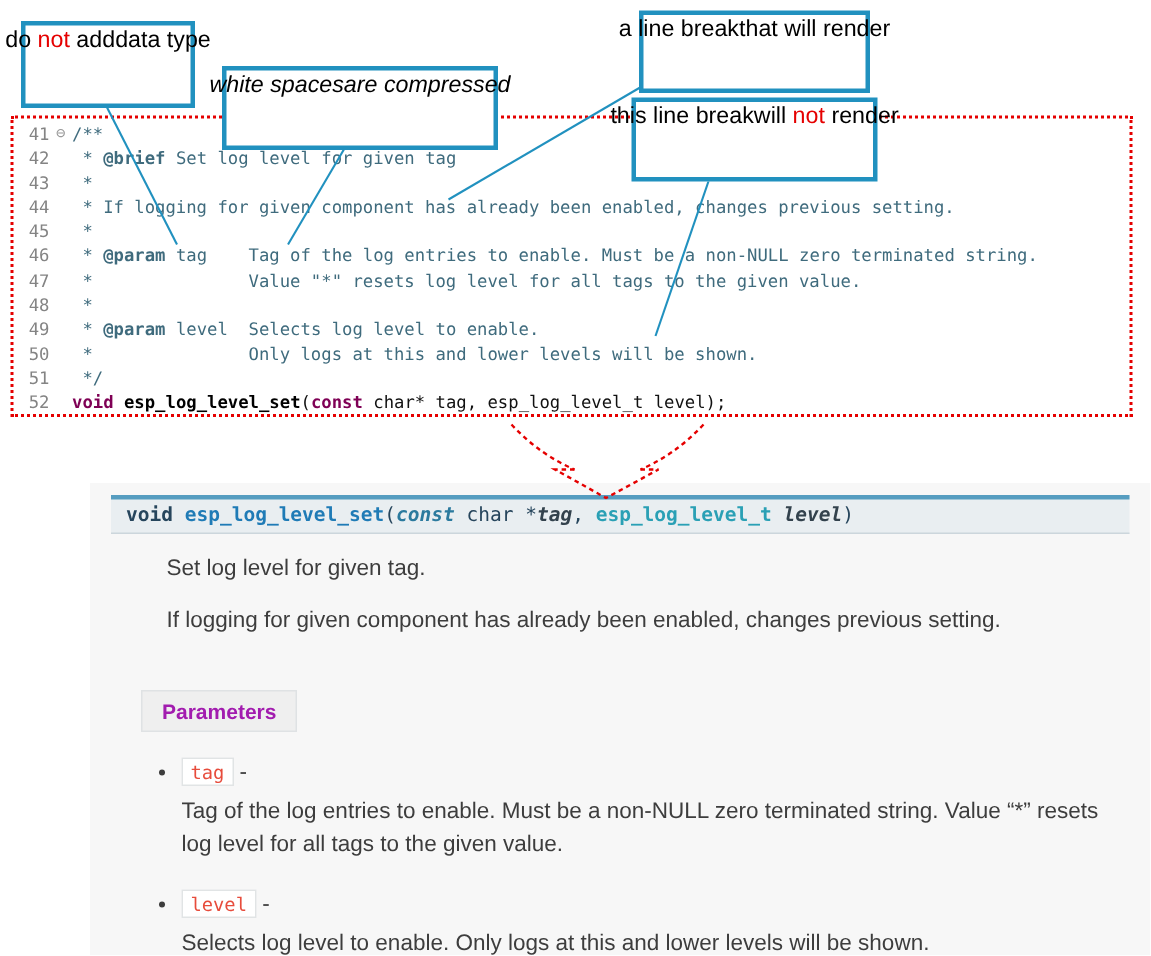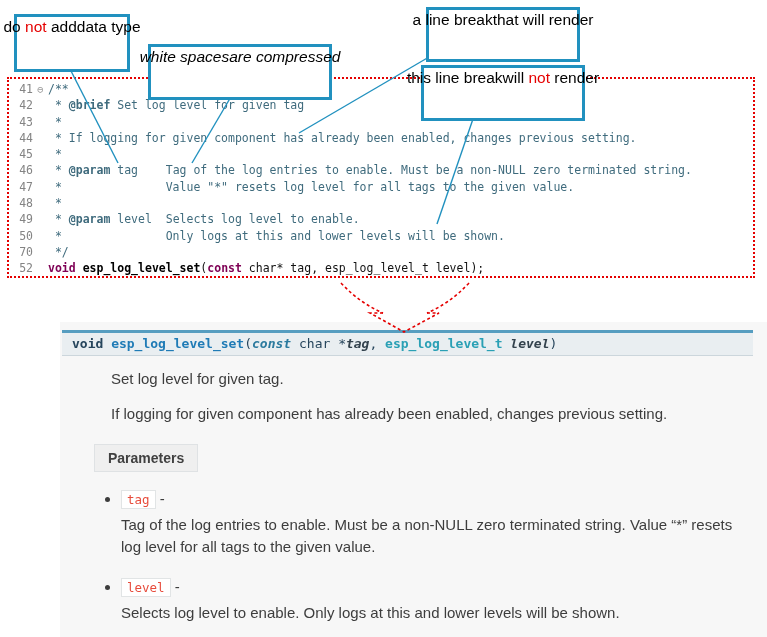--- a/index.html
+++ b/index.html
@@ -30,34 +30,34 @@
   #callout-3{left:426px;top:7px;width:148px;height:49px;}
   #callout-4{left:421px;top:65px;width:158px;height:50px;}
 
   
   .overlay{position:absolute;left:0;top:0;z-index:20;pointer-events:none;}
   .tealline{stroke:#2191bf;stroke-width:1.4;}
   .redline{stroke:#e50000;stroke-width:1.6;fill:none;stroke-dasharray:3 2.6;}
 
   
   .docs{position:absolute;left:60px;top:322px;width:707px;height:315px;background:#f7f7f7;z-index:1;}
-  .sig{margin:8px 14px 0 2px;background:#e9eef1;border-top:3px solid #569dc0;
+  .sig{margin:8px 14px 0 14px;background:#e9eef1;border-top:3px solid #569dc0;
        border-bottom:1px solid #ccd6dc;padding:3px 10px 4px;
        font-family:"DejaVu Sans Mono",monospace;font-size:13px;white-space:pre;}
   .sg-kw{font-weight:bold;color:#26455c;}
   .sg-name{font-weight:bold;color:#1f7bb6;}
   .sg-const{font-weight:bold;font-style:italic;color:#2b7a9e;}
   .sg-param{font-weight:bold;font-style:italic;color:#33424d;}
   .sg-type{font-weight:bold;color:#2aa0b5;}
   .sg-pl{color:#26455c;}
 
   .docs-body{padding:14px 26px 0 34px;color:#3d3d3d;font-size:15px;}
   .docs-body p{margin:0 17px 18px;}
   .params-label{display:inline-block;background:#efefef;border:1px solid #dfe2e4;
-                padding:5px 13px;font-weight:bold;font-size:14px;color:#404040;margin:4px 0 18px;}
+                padding:5px 13px;font-weight:bold;font-size:14px;color:#a21caf;margin:20px 0 18px;}
   ul.params{list-style:disc;margin:0;padding-left:27px;}
   ul.params li{margin-bottom:20px;}
   .chip{font-family:"DejaVu Sans Mono",monospace;font-size:12.5px;color:#e74c3c;
         background:#fff;border:1px solid #e1e4e5;padding:1px 5px;}
   .param-desc{margin-top:7px;max-width:620px;line-height:1.45;}
   .callout-line{white-space:nowrap;}
 </style>
 </head>
 <body>
 
@@ -126,21 +126,21 @@
           <span class="gutter">49</span>
           <span class="fold"></span>
           <span class="code-text"><span class="cmt"> * </span><span class="dt">@param</span><span class="cmt"> level  Selects log level to enable.</span></span>
         </div>
         <div class="code-line">
           <span class="gutter">50</span>
           <span class="fold"></span>
           <span class="code-text"><span class="cmt"> *               Only logs at this and lower levels will be shown.</span></span>
         </div>
         <div class="code-line">
-          <span class="gutter">70</span>
+          <span class="gutter">51</span>
           <span class="fold"></span>
           <span class="code-text"><span class="cmt"> */</span></span>
         </div>
         <div class="code-line">
           <span class="gutter">52</span>
           <span class="fold"></span>
           <span class="code-text"><span class="kw">void</span><span class="pl"> </span><span class="fn">esp_log_level_set</span><span class="pl">(</span><span class="kw">const</span><span class="pl"> char* tag, esp_log_level_t level);</span></span>
         </div>
       </div>
   </div>

